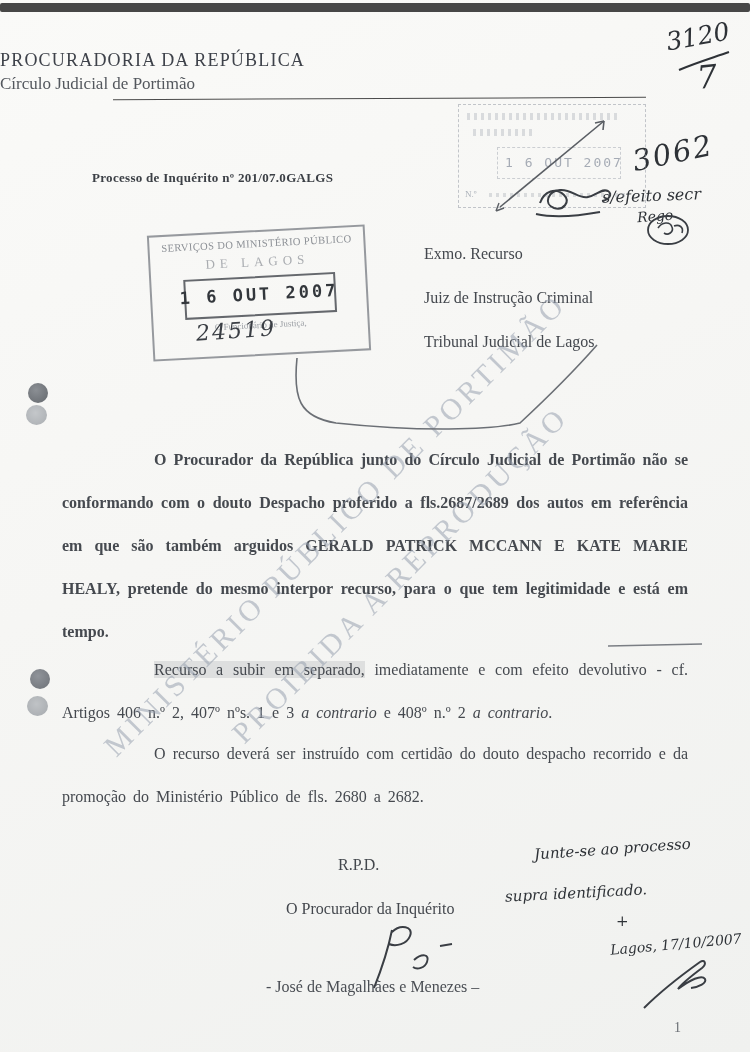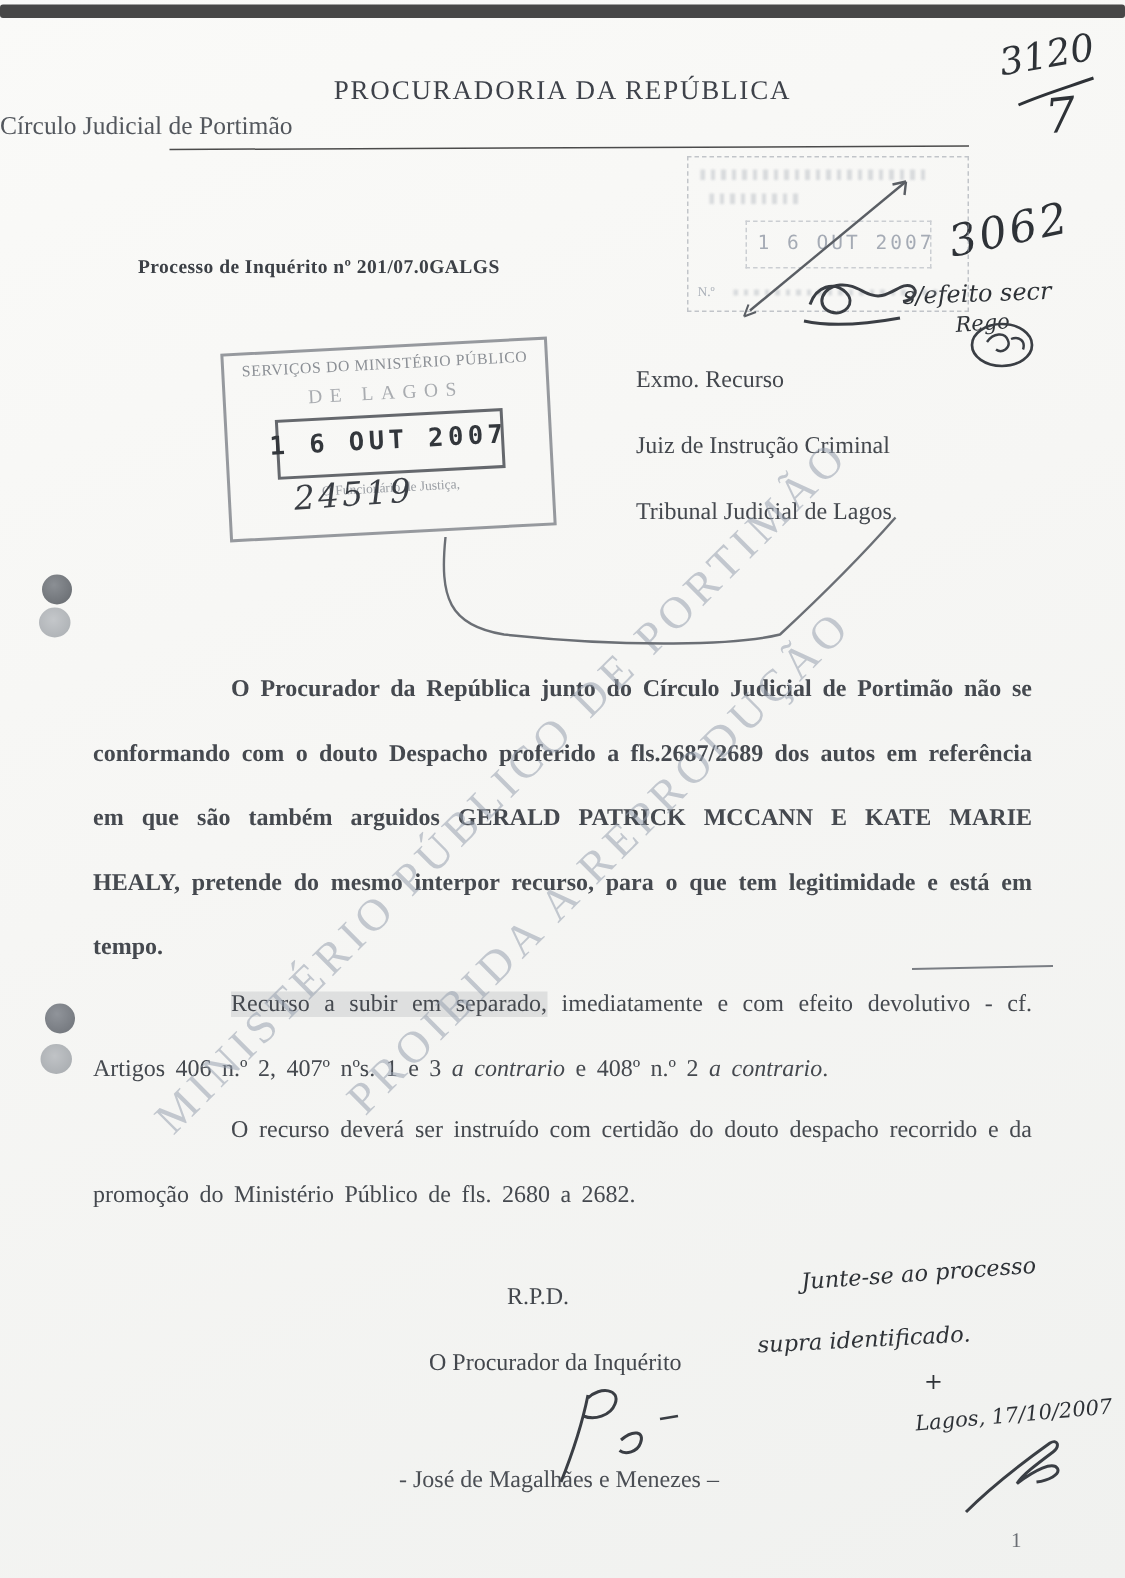--- a/index.html
+++ b/index.html
@@ -7,21 +7,21 @@
     position:relative;width:750px;height:1052px;margin:0 auto;
     background:linear-gradient(155deg,#fafaf8 0%,#f6f6f4 45%,#f0f1ef 100%);
     overflow:hidden;
     font-family:"Liberation Serif", serif;
     color:#43474d;
   }
   .abs{position:absolute;}
   
   .topbar{left:0;top:3px;width:750px;height:9px;background:#474747;border-radius:2px;}
   
-  .org-title{left:0;top:50px;width:750px;text-align:center;font-size:18px;letter-spacing:1.2px;color:#3e424a;}
+  .org-title{left:0;top:50px;width:750px;text-align:left;font-size:18px;letter-spacing:1.2px;color:#3e424a;}
   .org-sub{left:0;top:74px;width:636px;text-align:left;font-size:17px;color:#53575d;}
   .header-rule{left:113px;top:98px;width:533px;height:0;border-top:1.6px solid #4b4b4b;transform:rotate(-0.25deg);}
   
   .receipt-stamp{left:458px;top:104px;width:186px;height:102px;border:1.5px dashed rgba(150,156,166,0.55);}
   .smudge{position:absolute;background:repeating-linear-gradient(90deg,rgba(160,166,176,0.35) 0 3px,transparent 3px 7px);filter:blur(0.6px);height:7px;}
   .receipt-date-box{position:absolute;left:38px;top:42px;width:122px;height:30px;border:1.5px dashed rgba(160,166,176,0.5);}
   .receipt-date{position:absolute;left:46px;top:50px;font-size:13px;letter-spacing:2px;color:rgba(150,157,169,0.85);filter:blur(0.4px);font-family:"DejaVu Sans Mono",monospace;}
   .receipt-ref{position:absolute;left:6px;top:84px;font-size:9px;color:rgba(150,157,169,0.8);}
   
   .hand{font-family:"DejaVu Serif",serif;font-style:italic;color:#2e3237;}

